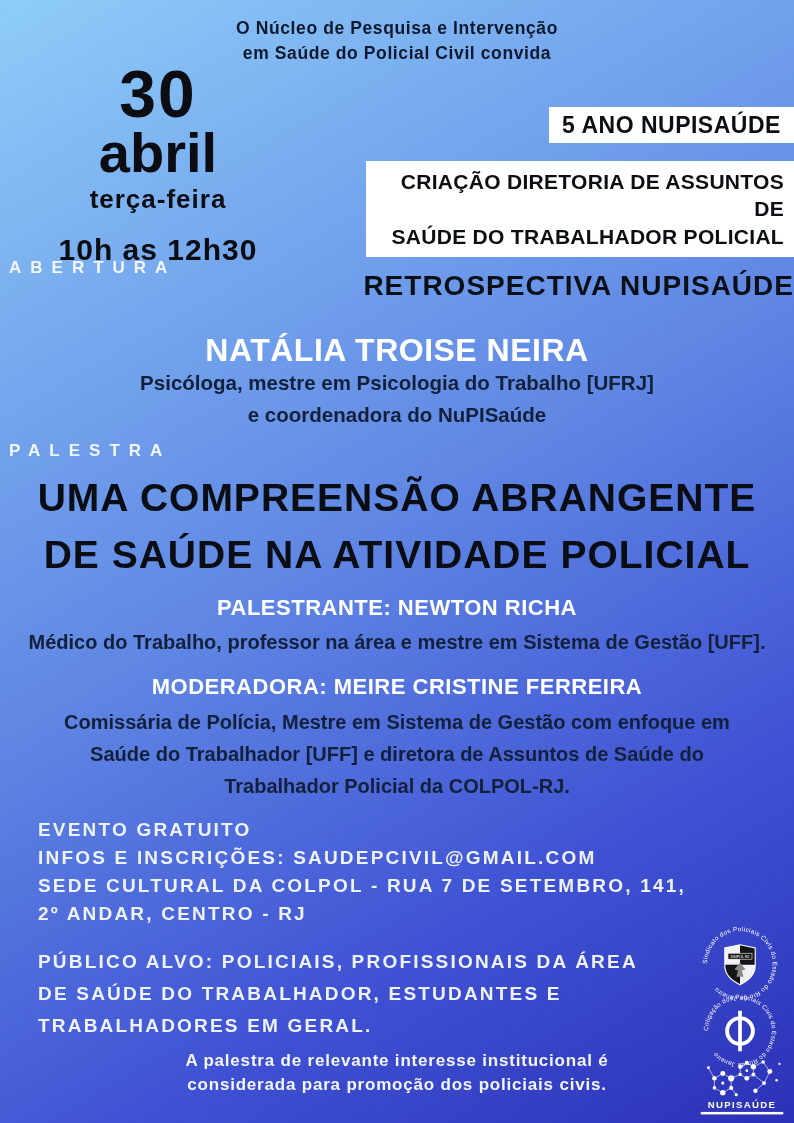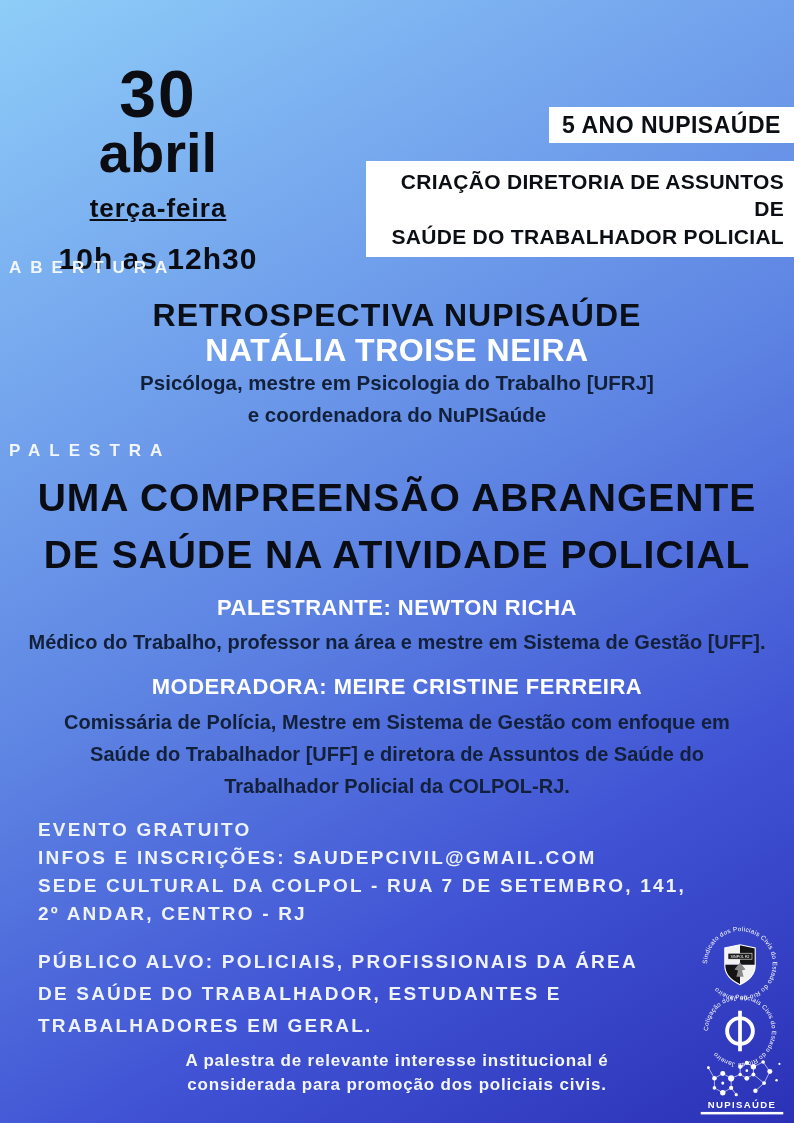--- a/index.html
+++ b/index.html
@@ -16,21 +16,21 @@
     text-align:center; color:#10192d; font-weight:bold;
     font-size:17.5px; line-height:1.4; letter-spacing:0.6px;
   }
 
   .date-block {
     position:absolute; top:62px; left:52px; width:212px;
     text-align:center; color:#0b0d12; font-weight:bold;
   }
   .date-day   { font-size:66px; line-height:0.98; letter-spacing:2px; }
   .date-month { font-size:56px; line-height:0.94; }
-  .date-weekday { font-size:26px; margin-top:14px; letter-spacing:1px;text-decoration:underline; }
+  .date-weekday { font-size:26px; margin-top:5px; letter-spacing:1px; }
   .date-time  { font-size:30px; margin-top:18px; letter-spacing:1px; }
 
   .badge {
     position:absolute; background:#ffffff; color:#0b0e13; font-weight:bold;
   }
   .badge-anniversary {
     top:107px; left:549px; right:0; height:36px;
     display:flex; align-items:center; justify-content:center;
     font-size:23px; letter-spacing:0.5px;
   }
@@ -42,22 +42,22 @@
 
   .section-label {
     position:absolute; left:0; width:100%; text-align:left;
     color:#f3f6fb; font-weight:bold; font-size:17px;
     letter-spacing:9px; text-indent:9px;
   }
   .label-abertura { top:258px; }
   .label-palestra { top:441px; }
 
   .opening-title {
-    position:absolute; top:297px; left:0; width:100%; text-align:center;
-    color:#0b0f17; font-weight:bold; font-size:32px; letter-spacing:1px;
+    position:absolute; top:270px; left:0; width:100%; text-align:right;
+    color:#0b0f17; font-weight:bold; font-size:28px; letter-spacing:1px;
   }
   .speaker-name {
     position:absolute; top:332px; left:0; width:100%; text-align:center;
     color:#ffffff; font-weight:bold; font-size:32px; letter-spacing:0.5px;
   }
   .bio {
     position:absolute; left:0; width:100%; text-align:center;
     color:#13203a; font-size:20.5px; font-weight:bold; line-height:1.55;
   }
   .opening-bio { top:367px; }
@@ -94,20 +94,24 @@
   .logo-coligacao { left:698px; top:992px; width:84px; height:78px; }
   .logo-nupisaude { left:694px; top:1054px; width:96px; height:64px; }
   .circ-text { fill:#ffffff; font-family:"Liberation Sans", sans-serif; font-size:8px; letter-spacing:0.4px; }
   .nupi-text { fill:#ffffff; font-family:"Liberation Sans", sans-serif; font-weight:bold; font-size:10px; letter-spacing:1.4px; }
 </style>
 </head>
 <body>
 
 <div class="poster">
 
+  <div class="header">
+    <span class="blk">O Núcleo de Pesquisa e Intervenção</span>
+    <span class="blk">em Saúde do Policial Civil convida</span>
+  </div>
 
   <div class="date-block">
     <div class="date-day">30</div>
     <div class="date-month">abril</div>
     <div class="date-weekday">terça-feira</div>
     <div class="date-time">10h as 12h30</div>
   </div>
 
   <div class="badge badge-anniversary">5 ANO NUPISAÚDE</div>
 

